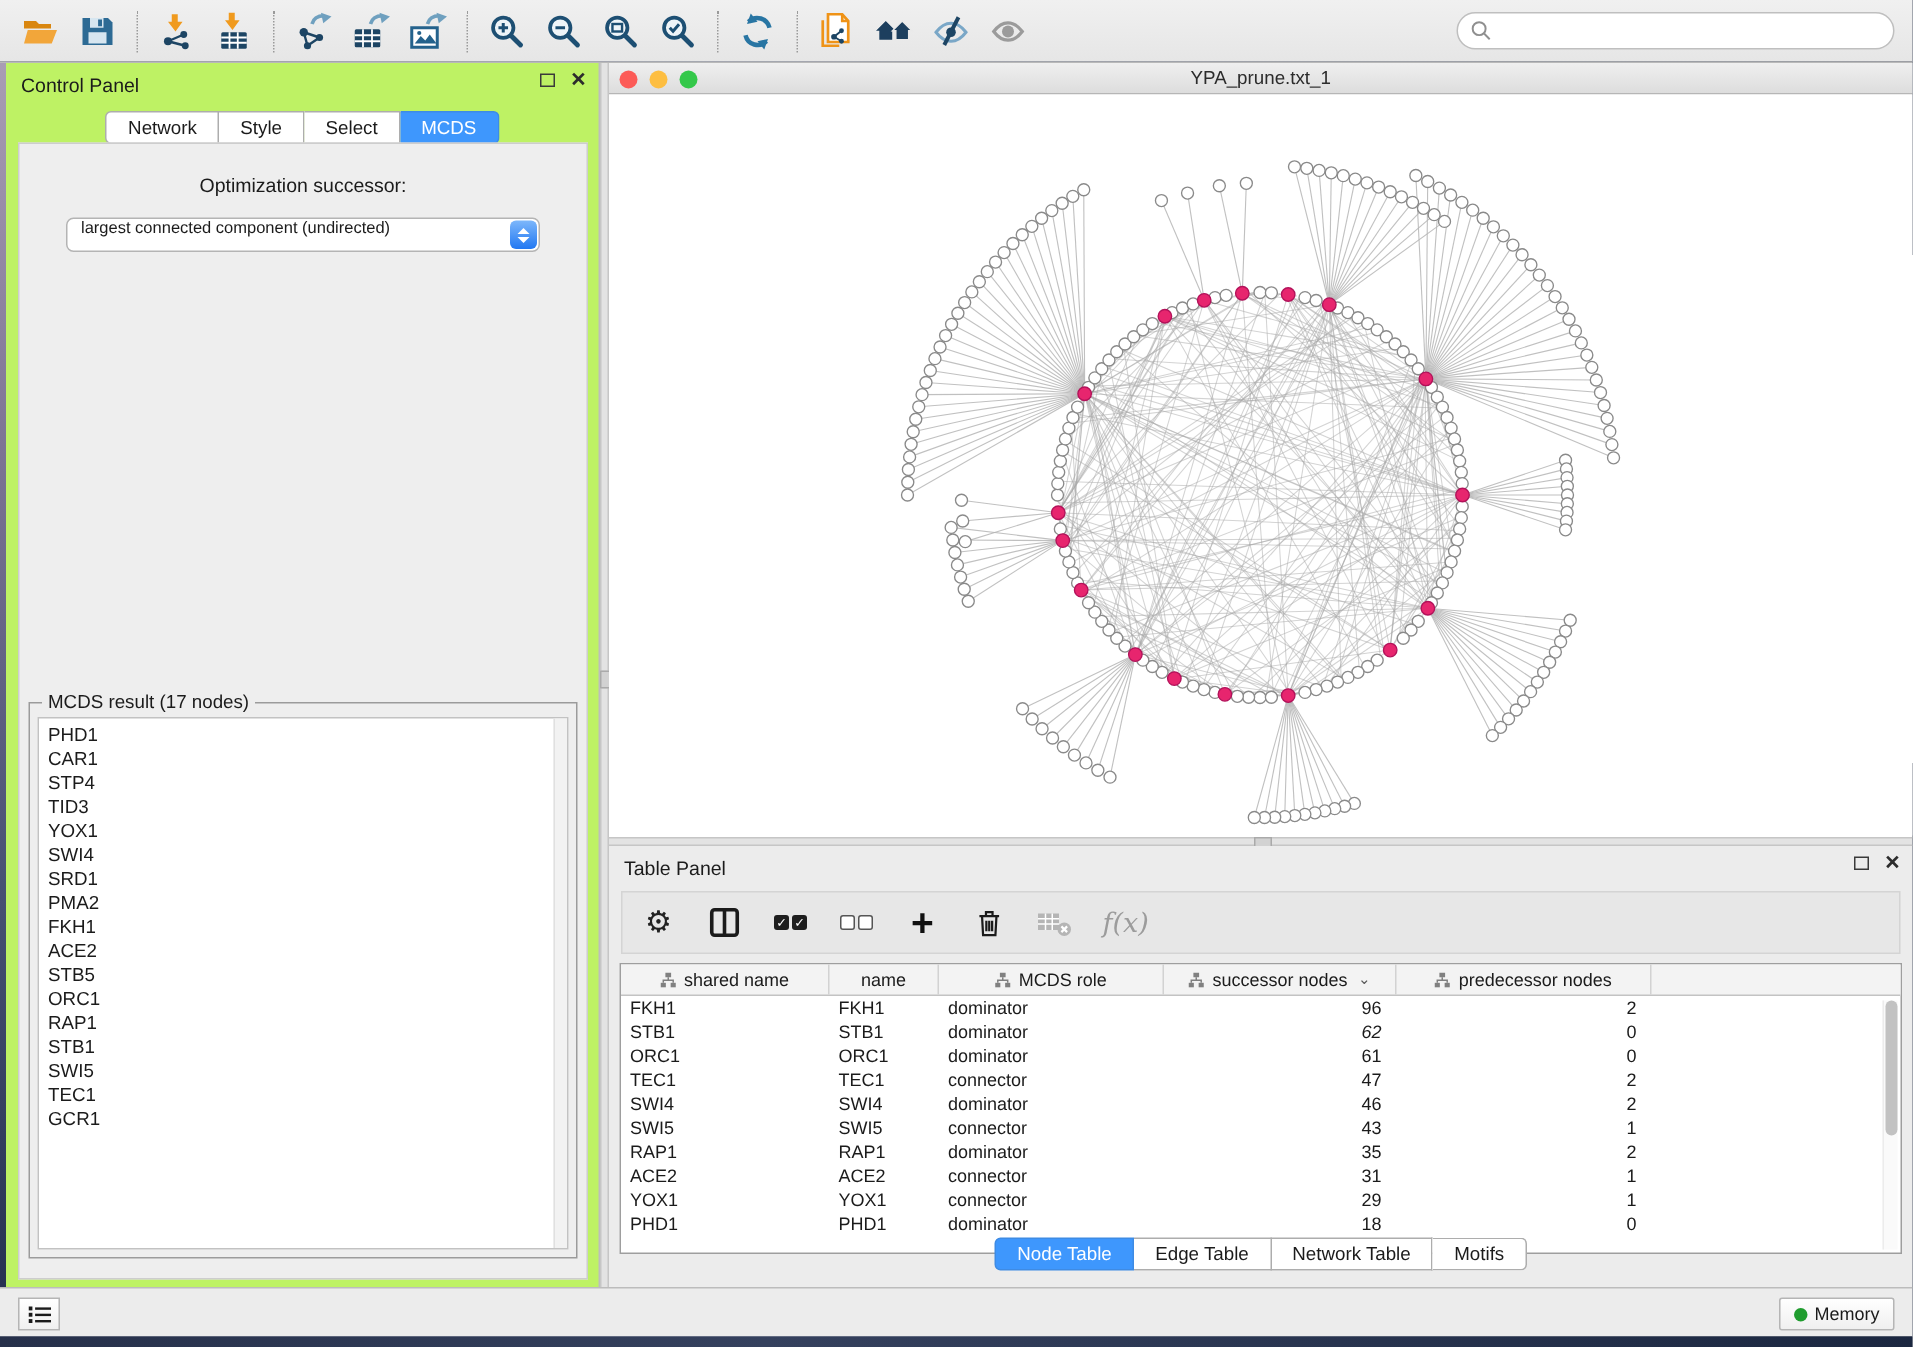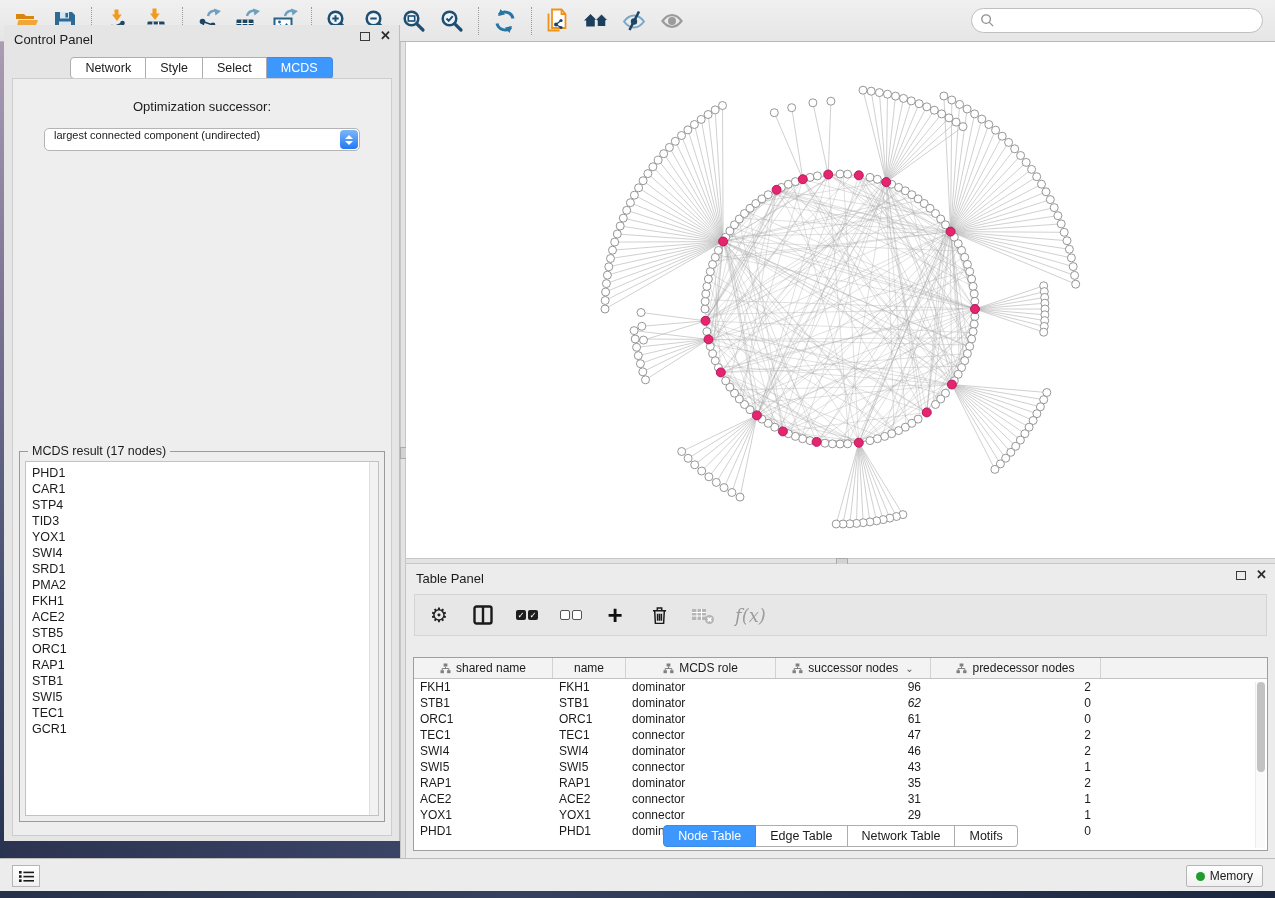--- a/index.html
+++ b/index.html
@@ -19,21 +19,21 @@
   #search-wrap svg{width:15px;height:15px;margin-right:5px;flex:none}
   #search-wrap input{border:none;outline:none;flex:1;font-size:12px;background:transparent;font-family:"Liberation Sans",sans-serif}
 
   
   #left-strip{position:absolute;left:0;top:42px;width:4px;height:856px;
               background:linear-gradient(#a99db4,#7d7494 30%,#465072 65%,#222e4c)}
   #bottom-strip{position:absolute;left:0;top:891px;width:1275px;height:7px;
               background:linear-gradient(90deg,#26304a,#35415e 40%,#1b2740)}
 
   
-  #control-panel{position:absolute;left:4px;top:25px;width:396px;height:816px;background:#e5e5e5;border-right:1px solid #bdbdbd}
+  #control-panel{position:absolute;left:4px;top:42px;width:396px;height:816px;background:#bef264;border-right:1px solid #bdbdbd}
   .panel-head{position:relative;height:28px;display:flex;align-items:center;padding:0 10px;font-size:13px}
   .panel-head .ph-icons{position:absolute;right:8px;top:6px;display:flex;gap:10px;align-items:center}
   .float-ico{width:10px;height:9px;border:1.6px solid #3a3a3a;display:inline-block;cursor:pointer}
   .close-ico{font-size:13px;font-weight:bold;color:#2c2c2c;line-height:10px;cursor:pointer}
   #cp-tabs{position:absolute;left:0;top:32px;width:100%;display:flex;justify-content:center}
   .seg-tab{height:22px;padding:0 14px;background:#fff;border:1px solid #adadad;border-left:none;font-size:12.5px;
            display:flex;align-items:center;cursor:pointer;color:#1b1b1b}
   .seg-tab:first-child{border-left:1px solid #adadad;border-radius:4px 0 0 4px}
   .seg-tab:last-child{border-radius:0 4px 4px 0}
   .seg-tab.sel{background:#3e97fd;color:#fff;border-color:#3e8be4}
@@ -71,21 +71,21 @@
   #net-canvas{position:relative;width:869px;height:494px;background:#fff;overflow:hidden}
 
   
   #table-panel{position:absolute;left:406px;top:564px;width:869px;height:294px;background:#ececec}
   #tp-toolbar{position:absolute;left:8px;top:30px;width:853px;height:42px;background:#e7e7e7;border:1px solid #d4d4d4;
               display:flex;align-items:center;padding-left:12px;gap:20px}
   .tp-ico{display:flex;align-items:center;justify-content:center;min-width:24px;height:26px;cursor:pointer;background:transparent;border:none}
   .chkpair{display:flex;gap:2px}
   .chk{width:10px;height:10px;background:#1e1e1e;border-radius:2px;color:#fff;font-size:8.5px;line-height:10px;text-align:center}
   .chk.empty{background:#fff;border:1.5px solid #555}
-  #tbl{position:absolute;left:7px;top:93px;width:855px;height:194px;background:#fff;border:1px solid #9e9e9e}
+  #tbl{position:absolute;left:7px;top:78px;width:855px;height:194px;background:#fff;border:1px solid #9e9e9e}
   #tbl-head{display:flex;height:21px;background:#f3f3f3;border-bottom:1px solid #c3c3c3}
   .th{display:flex;align-items:center;justify-content:center;gap:5px;border-right:1px solid #d2d2d2;font-size:12px;color:#1b1b1b}
   .th .h-sort{color:#555;font-size:10px;margin-left:2px}
   .tr{display:flex;height:16px;align-items:center}
   .td{font-size:12px;overflow:hidden;white-space:nowrap}
   .td.num{text-align:right;padding-right:10px}
   .td.txt{padding-left:6px}
   #tbl-scroll{position:absolute;right:2px;top:24px;width:10px;height:166px;background:#fafafa;border-left:1px solid #ececec}
   #tbl-thumb{position:absolute;left:1px;top:0;width:8px;height:90px;background:#c2c2c2;border-radius:4px}
   #tp-tabs{position:absolute;left:0;top:261px;width:100%;display:flex;justify-content:center}
@@ -322,20 +322,26 @@
         <div id="mcds-scroll"></div>
       </div>
     </div>
   </section>
 
   <div id="v-split">
       <div class="grip"></div>
     </div>
 
   <section id="network-window">
+    <div id="net-titlebar">
+      <span class="tlight" style="left: 7px; background: rgb(252, 91, 87);"></span>
+      <span class="tlight" style="left: 27px; background: rgb(253, 190, 65);"></span>
+      <span class="tlight" style="left: 47px; background: rgb(52, 200, 74);"></span>
+      <span>YPA_prune.txt_1</span>
+    </div>
     <div id="net-canvas">
       <svg id="net-svg" width="869" height="494" viewBox="0 0 869 494">
           <line x1="410.6" y1="399.9" x2="353.9" y2="375.7" stroke="#a8a8a8" stroke-width="0.7" opacity="0.5"></line>
           <line x1="410.6" y1="399.9" x2="477.1" y2="394.9" stroke="#a8a8a8" stroke-width="0.7" opacity="0.5"></line>
           <line x1="410.6" y1="399.9" x2="326.0" y2="186.0" stroke="#a8a8a8" stroke-width="0.7" opacity="0.5"></line>
           <line x1="410.6" y1="399.9" x2="315.8" y2="332.2" stroke="#a8a8a8" stroke-width="0.7" opacity="0.5"></line>
           <line x1="410.6" y1="399.9" x2="554.2" y2="205.6" stroke="#a8a8a8" stroke-width="0.7" opacity="0.5"></line>
           <line x1="410.6" y1="399.9" x2="411.5" y2="400.1" stroke="#a8a8a8" stroke-width="0.7" opacity="0.5"></line>
           <line x1="410.6" y1="399.9" x2="567.6" y2="286.6" stroke="#a8a8a8" stroke-width="0.7" opacity="0.5"></line>
           <line x1="410.6" y1="399.9" x2="338.7" y2="362.6" stroke="#a8a8a8" stroke-width="0.7" opacity="0.5"></line>

